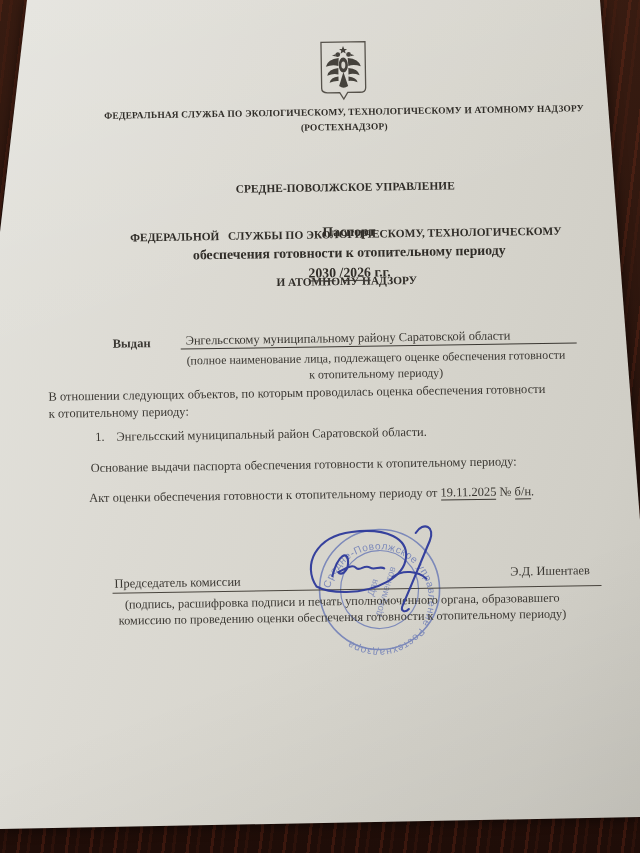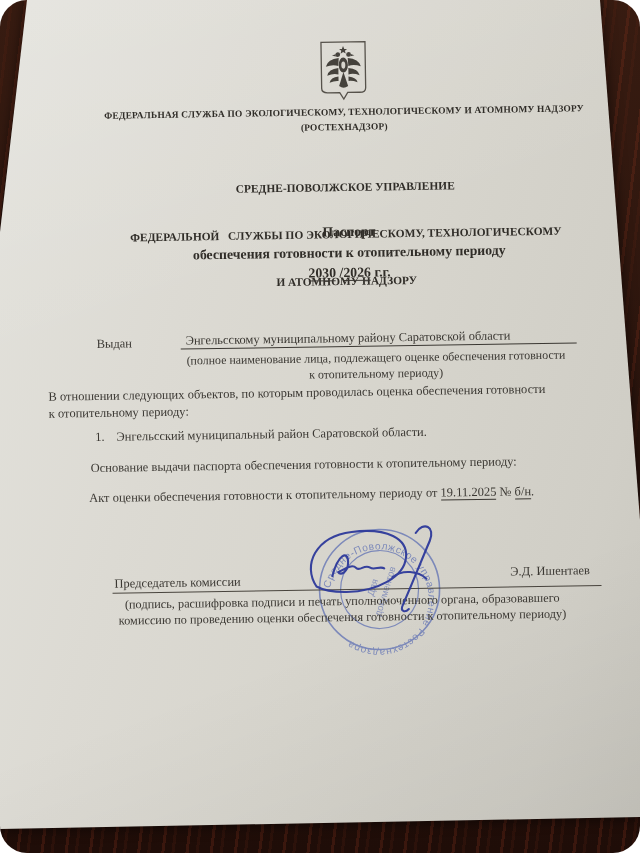--- a/index.html
+++ b/index.html
@@ -1,38 +1,38 @@
 <!DOCTYPE html>
 <html><head>
 <meta charset="utf-8">
 <style>
   html,body{margin:0;padding:0;}
   .stage{position:relative;width:640px;height:853px;overflow:hidden;
     background-color:#2a150e;
     background-image:
       repeating-linear-gradient(97deg, rgba(128,48,28,.28) 0 3px, rgba(0,0,0,0) 3px 10px, rgba(95,36,20,.20) 10px 13px, rgba(0,0,0,0) 13px 24px),
       linear-gradient(180deg,#41201395 0%,#2a140d 55%,#1f0d08 100%);
-    font-family:"Liberation Serif","DejaVu Serif",serif;border-radius:27px;}
+    font-family:"Liberation Serif","DejaVu Serif",serif;}
   .paper-wrap{position:absolute;inset:0;filter:drop-shadow(0 0 7px rgba(0,0,0,.65));}
   .paper{position:absolute;inset:0;
     clip-path:polygon(27px 0, 600px 0, 640px 520px, 640px 817px, 0 829px, 0 232px);
     background:linear-gradient(105deg,#e3e2dc 0%,#dcdad3 30%,#d7d5cd 55%,#d0cec6 85%,#c9c7bf 100%);}
   .paper::after{content:"";position:absolute;inset:0;
     background:linear-gradient(160deg,rgba(255,255,255,.14) 0%,rgba(255,255,255,0) 35%,rgba(0,0,0,0) 70%,rgba(0,0,0,.06) 100%);}
   .content{position:absolute;inset:0;transform:rotate(-0.9deg);transform-origin:347px 300px;color:#3b3833;}
   .abs{position:absolute;}
   .ctr{text-align:center;}
   .b{font-weight:bold;color:#302d28;}
   .pre{white-space:pre-wrap;}
   .hdr{left:55px;width:584px;top:105px;font-size:9.4px;line-height:14.5px;letter-spacing:.2px;}
   .dept{left:55px;width:584px;top:148px;font-size:11.4px;line-height:15.8px;}
   .title{left:60px;width:580px;top:222px;font-size:13.8px;line-height:20.5px;}
   .u{border-bottom:1.2px solid #3b3833;padding-bottom:0px;}
   .body-fs{font-size:12.5px;}
-  .issued-label{left:96px;top:333px;}
+  .issued-label{left:112px;top:333px;font-weight:bold;}
   .issued-value{left:180px;top:331px;width:391px;border-bottom:1.2px solid #3b3833;white-space:nowrap;padding-left:5px;}
   .issued-cap{left:158px;width:434px;top:350px;font-size:11.9px;line-height:16px;}
   .para{left:47px;top:384px;width:556px;line-height:16.5px;}
   .obj-item{left:93px;top:426px;display:flex;gap:12px;}
   .basis-label{left:88px;top:457px;}
   .basis-line{left:86px;top:487px;white-space:nowrap;}
   .sig-rule{left:108px;top:589px;width:489px;height:1.2px;background:rgba(56,52,46,.9);z-index:2;}
   .sig-role{left:110px;top:573px;z-index:2;}
   .sig-name{left:506px;top:567px;z-index:2;}
   .sig-cap{left:85px;width:505px;top:593px;font-size:12.3px;line-height:16.2px;z-index:2;}

